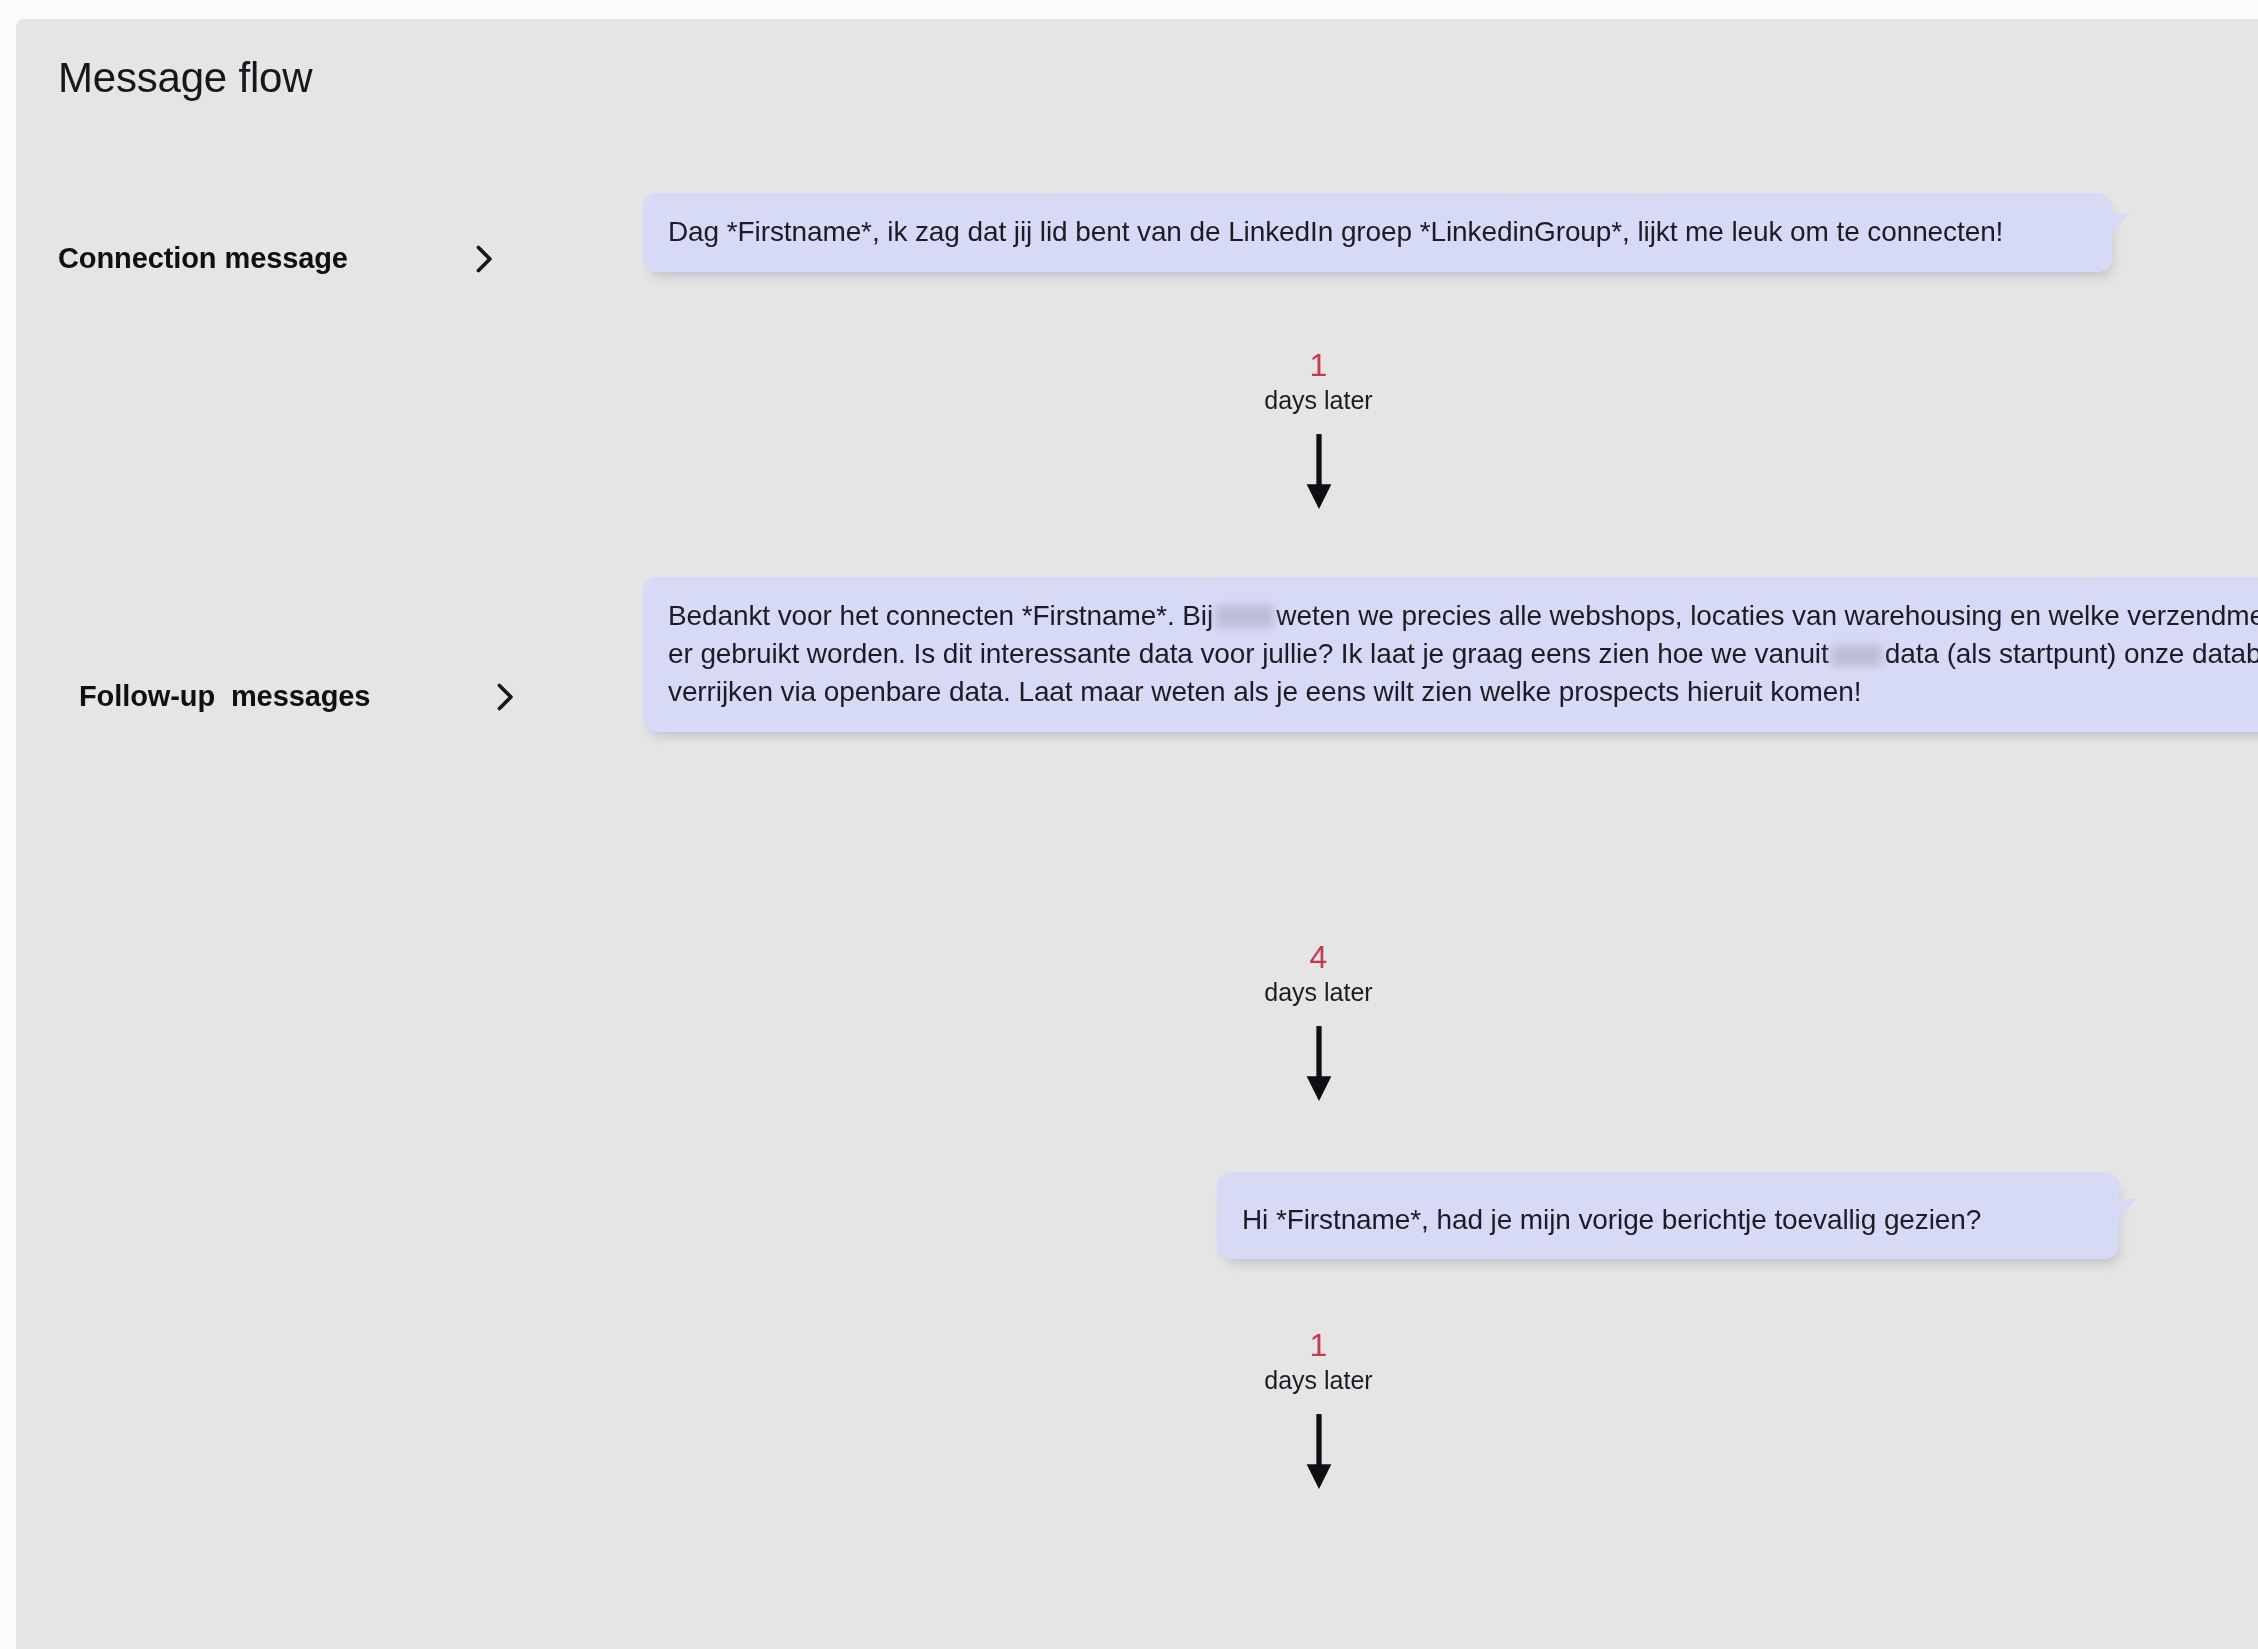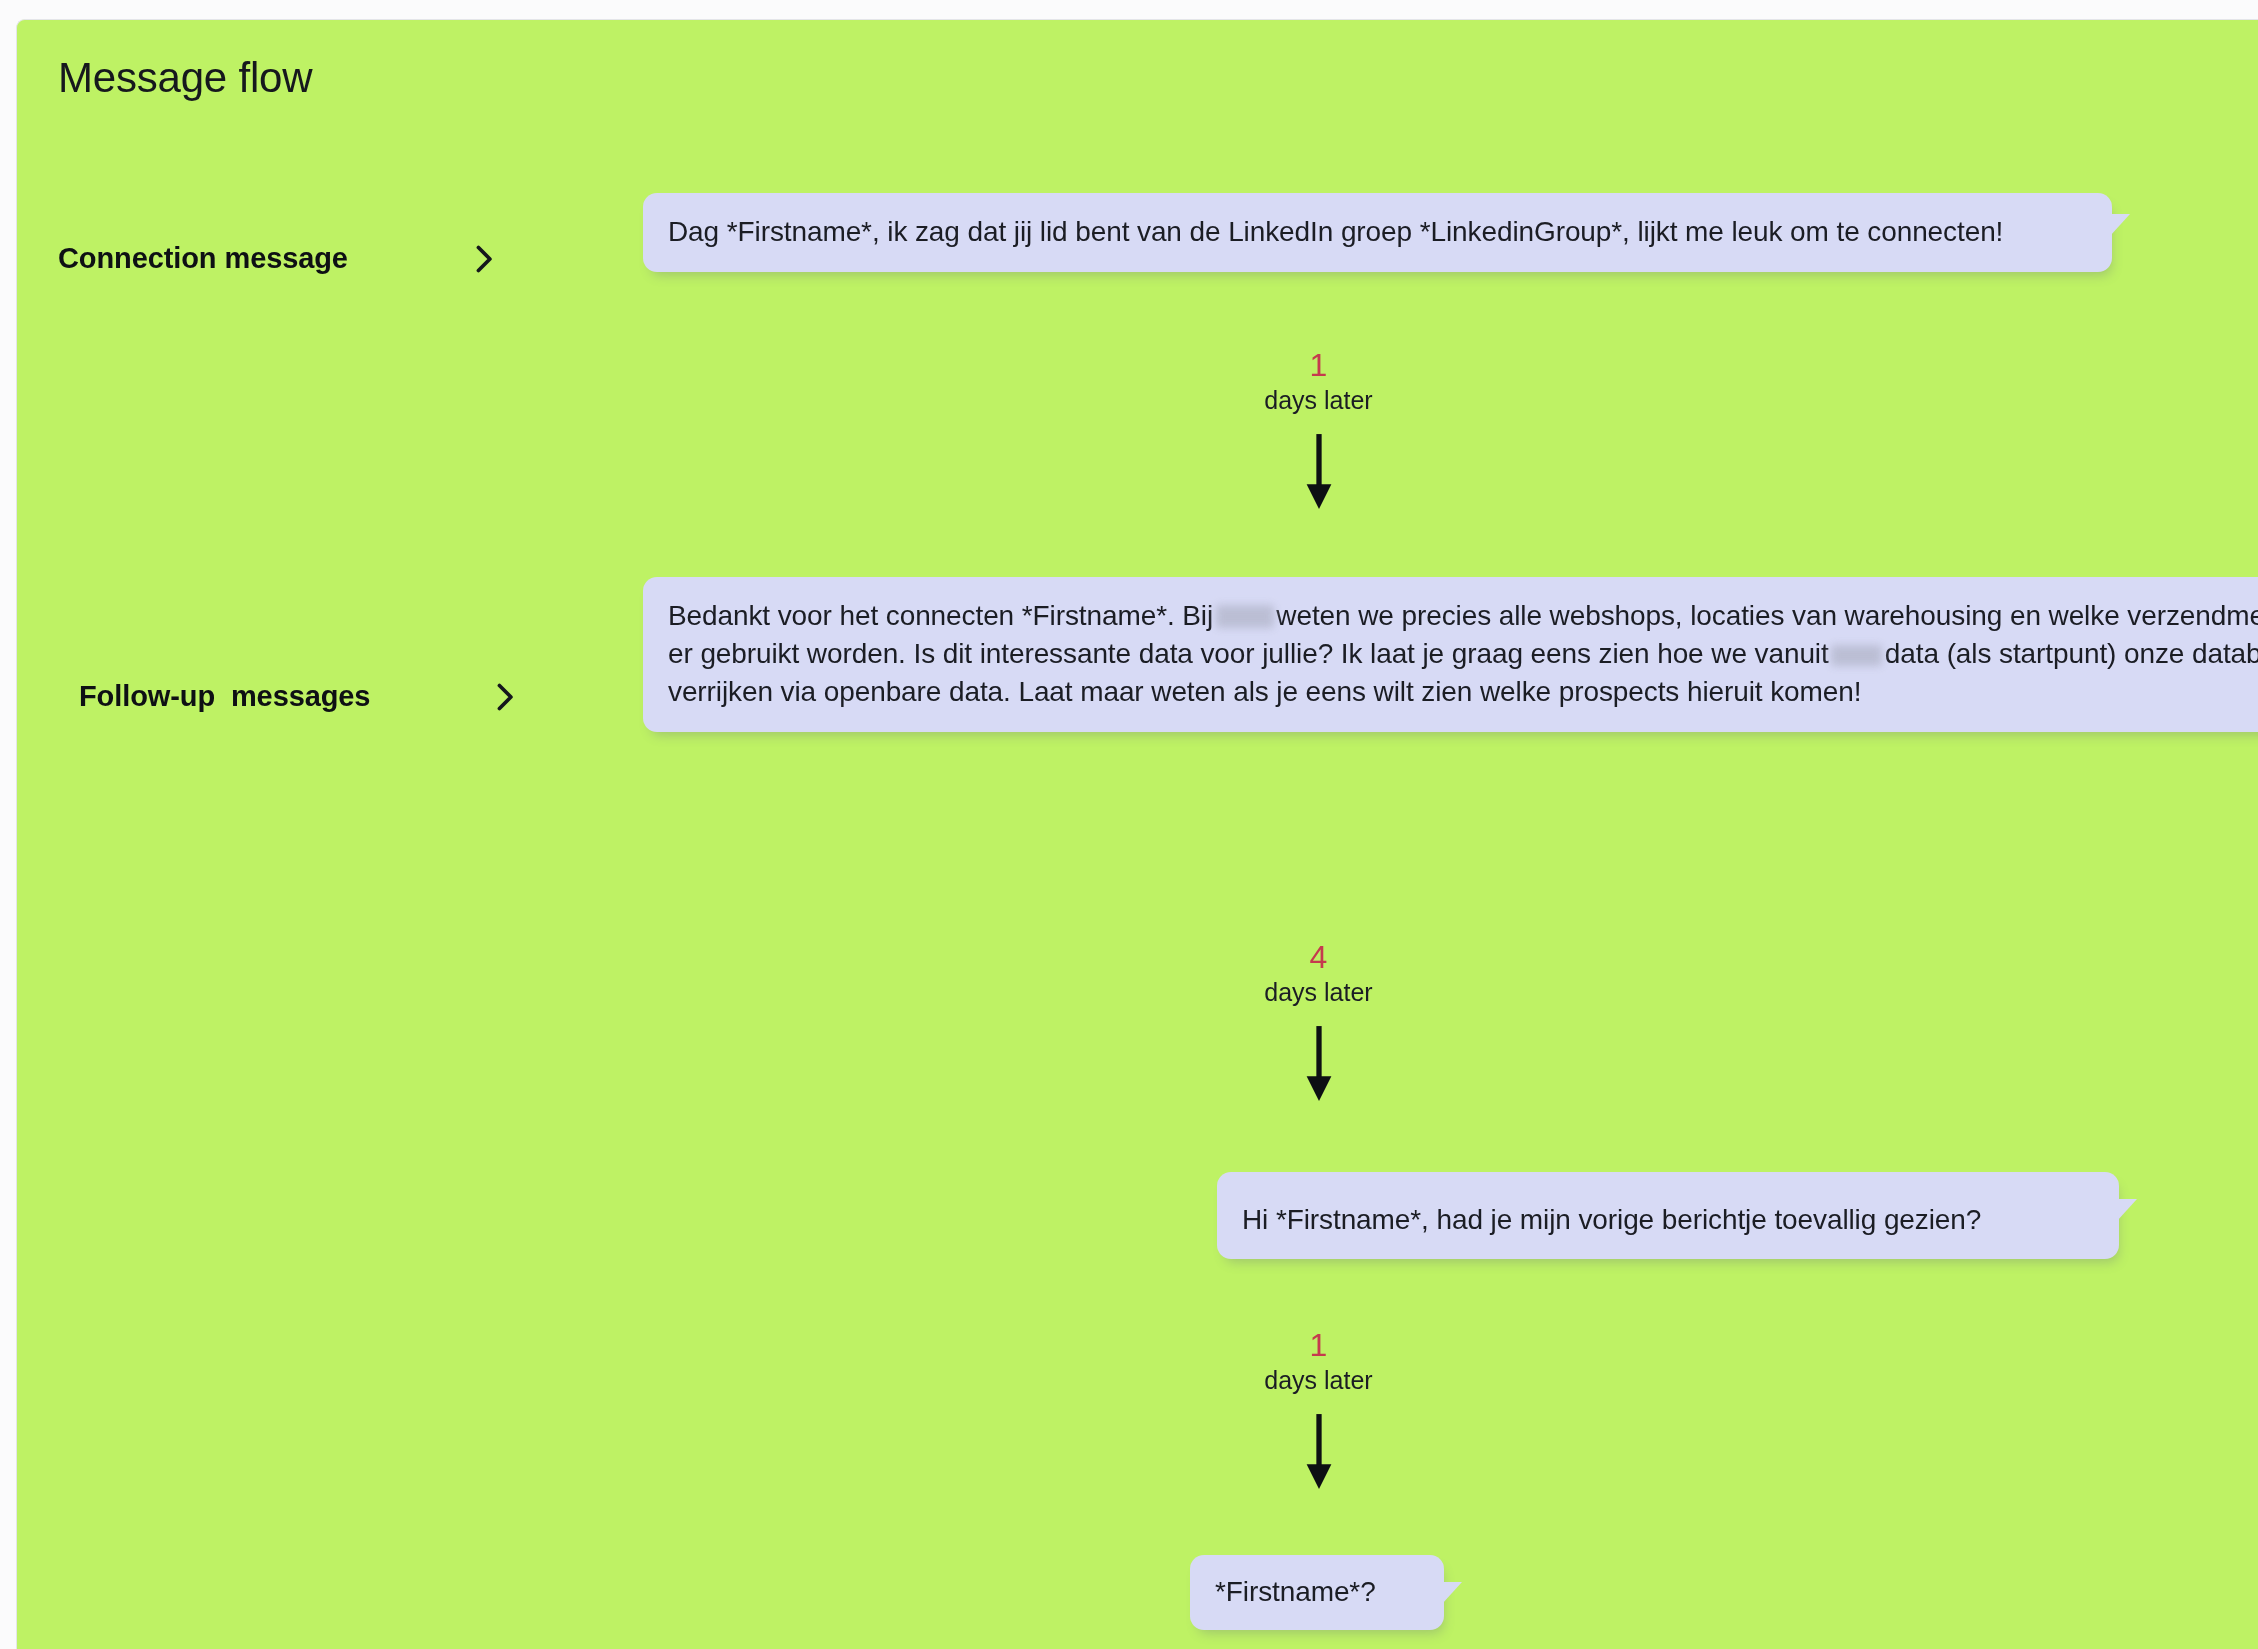--- a/index.html
+++ b/index.html
@@ -21,21 +21,21 @@
     width: 2258px;
     height: 1650px;
     background: #fbfbfc;
   }
   #card {
     position: absolute;
     left: 16px;
     top: 19.4px;
     width: 2243px;
     height: 1630px;
-    background: #bef264;
+    background: #e5e5e5;
     border: 0.9px solid #e4e5e9;
     border-right: none;
     border-bottom: none;
     border-top-left-radius: 8.8px;
     box-sizing: border-box;
     overflow: hidden;
   }
 
   
   #page-title {
@@ -235,20 +235,16 @@
 
     <div class="delay" id="delay-3">
       <div class="days-number">1</div>
       <div class="days-label">days later</div>
       <svg class="arrow" width="30" height="76" viewBox="0 0 34 86" xmlns="http://www.w3.org/2000/svg">
         <line x1="17" y1="0" x2="17" y2="62" stroke="#0d0f13" stroke-width="6"></line>
         <path d="M17 85 L3 57 L31 57 Z" fill="#0d0f13"></path>
       </svg>
     </div>
 
-    <div class="bubble small" id="bubble-followup-3">
-      <span class="tail"></span>
-      <p class="txt">*Firstname*?</p>
-    </div>
 
   </div>
 </div>
 
 
 </body></html>

